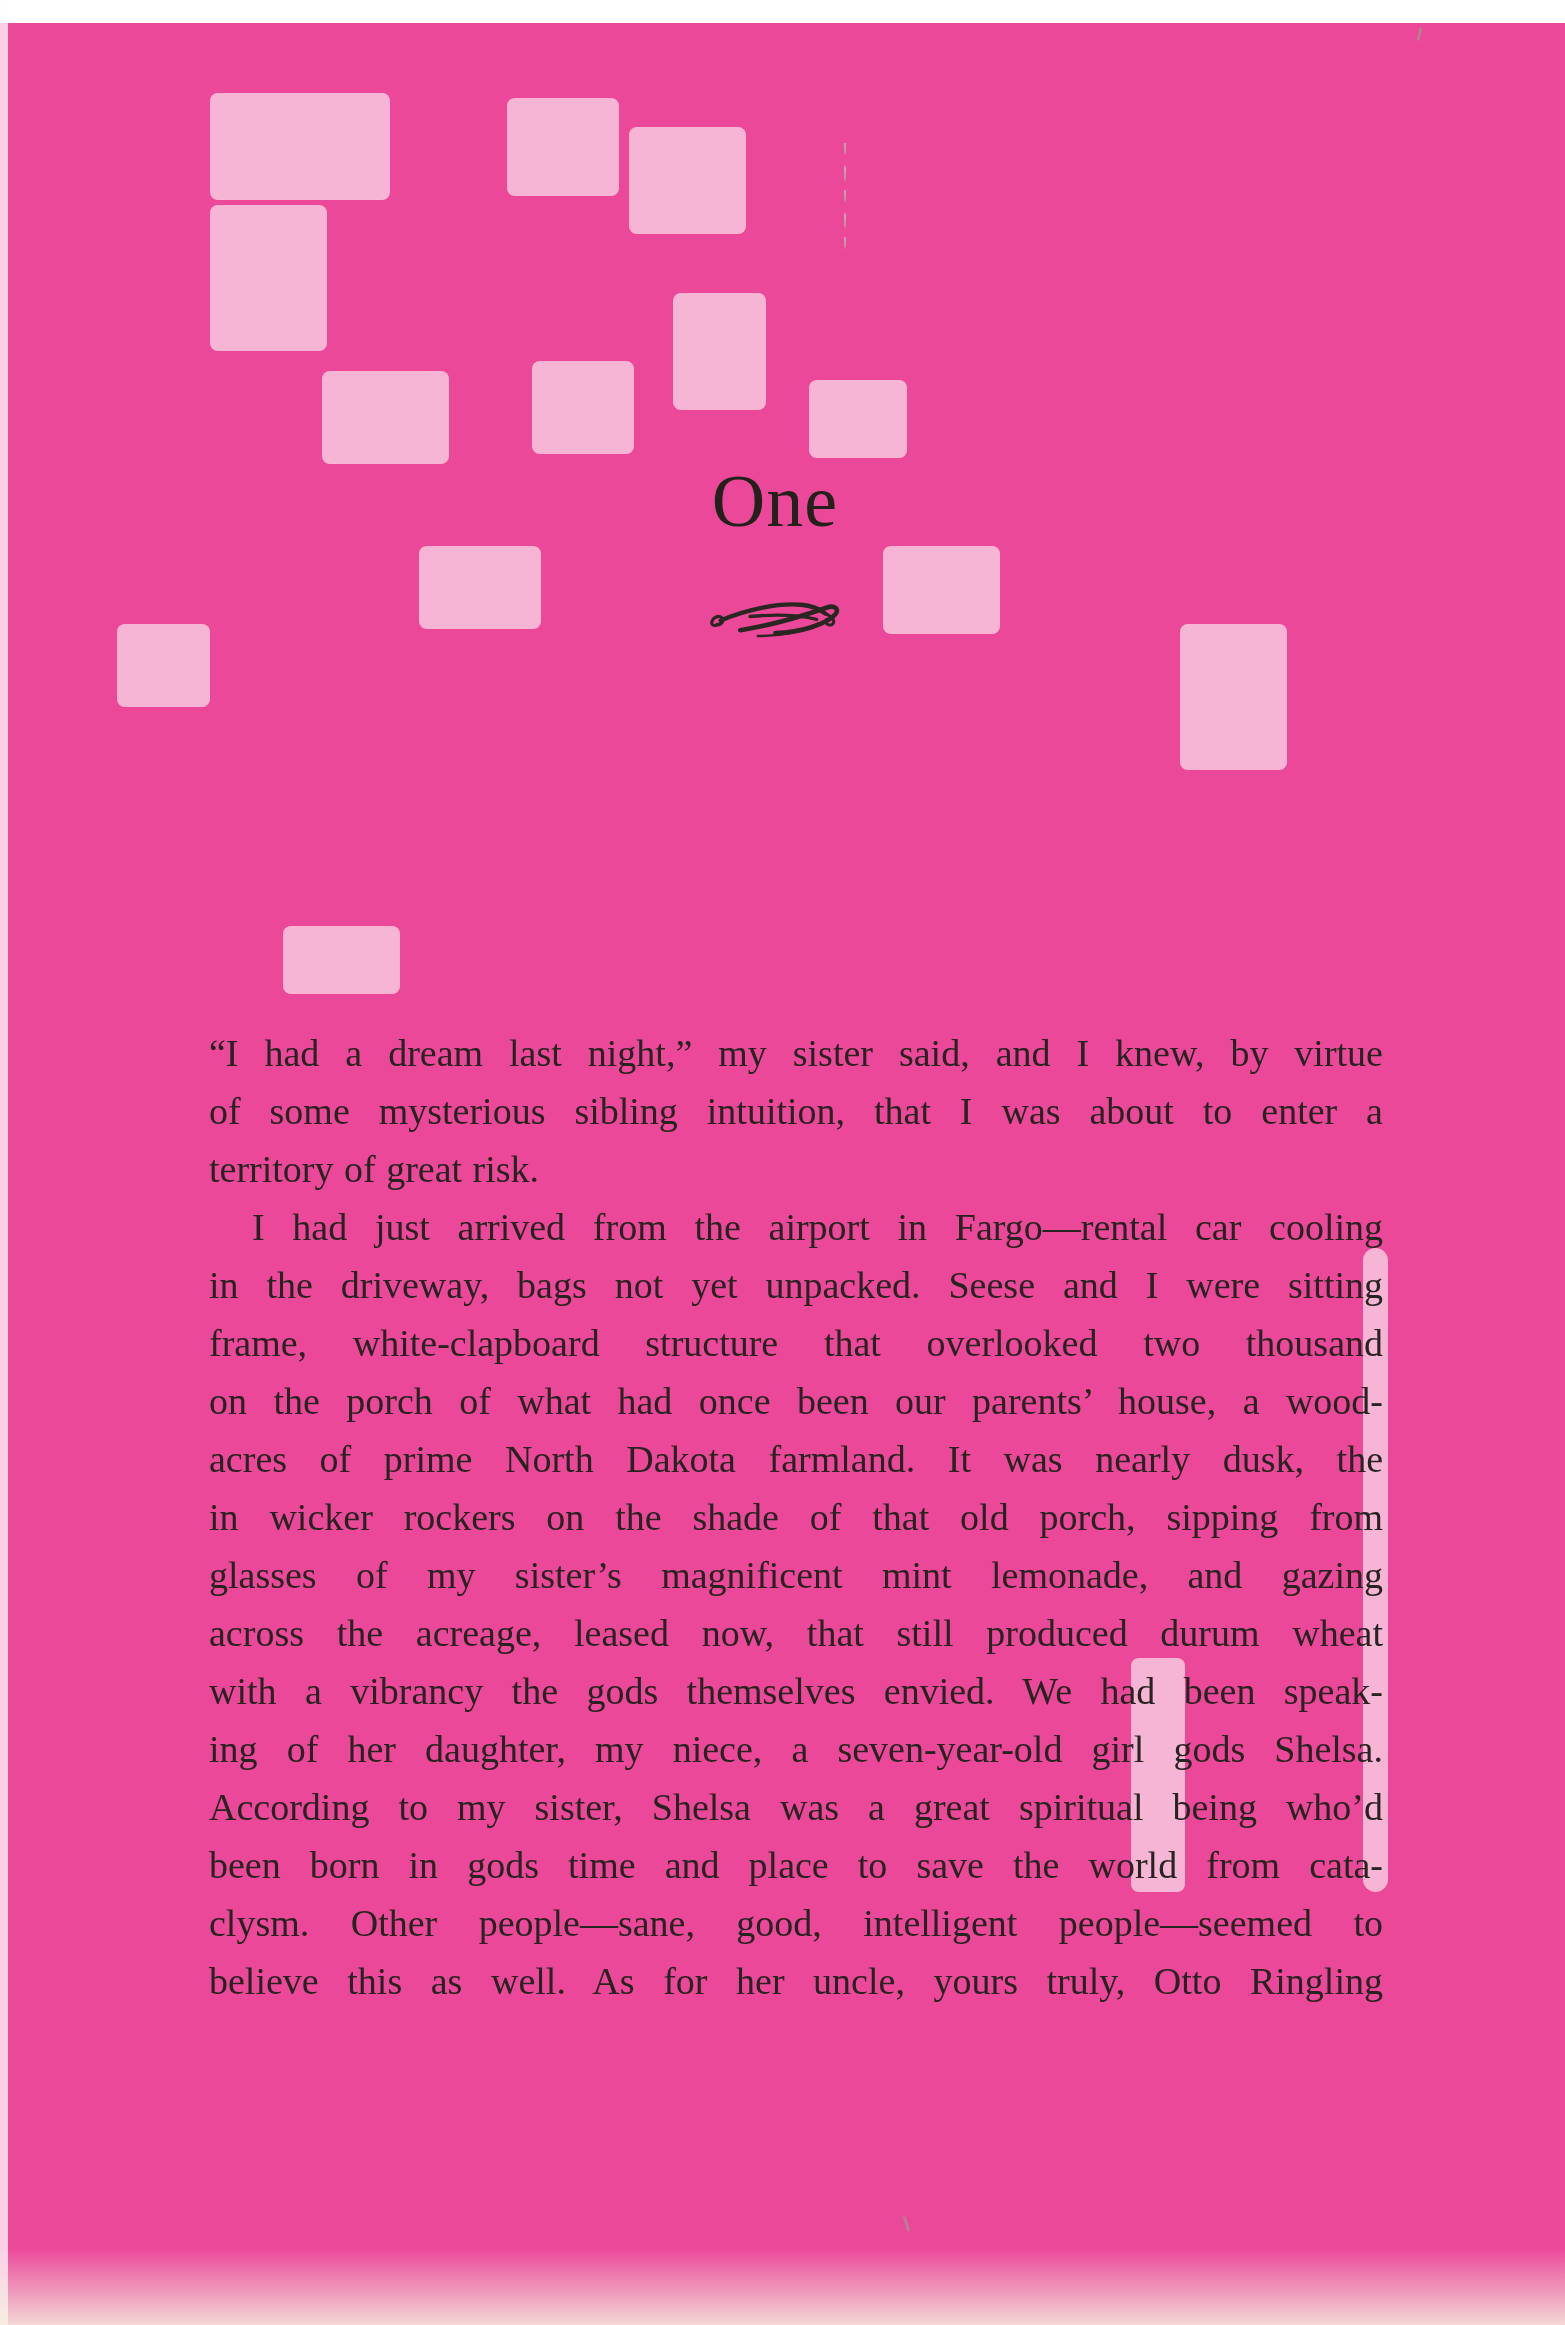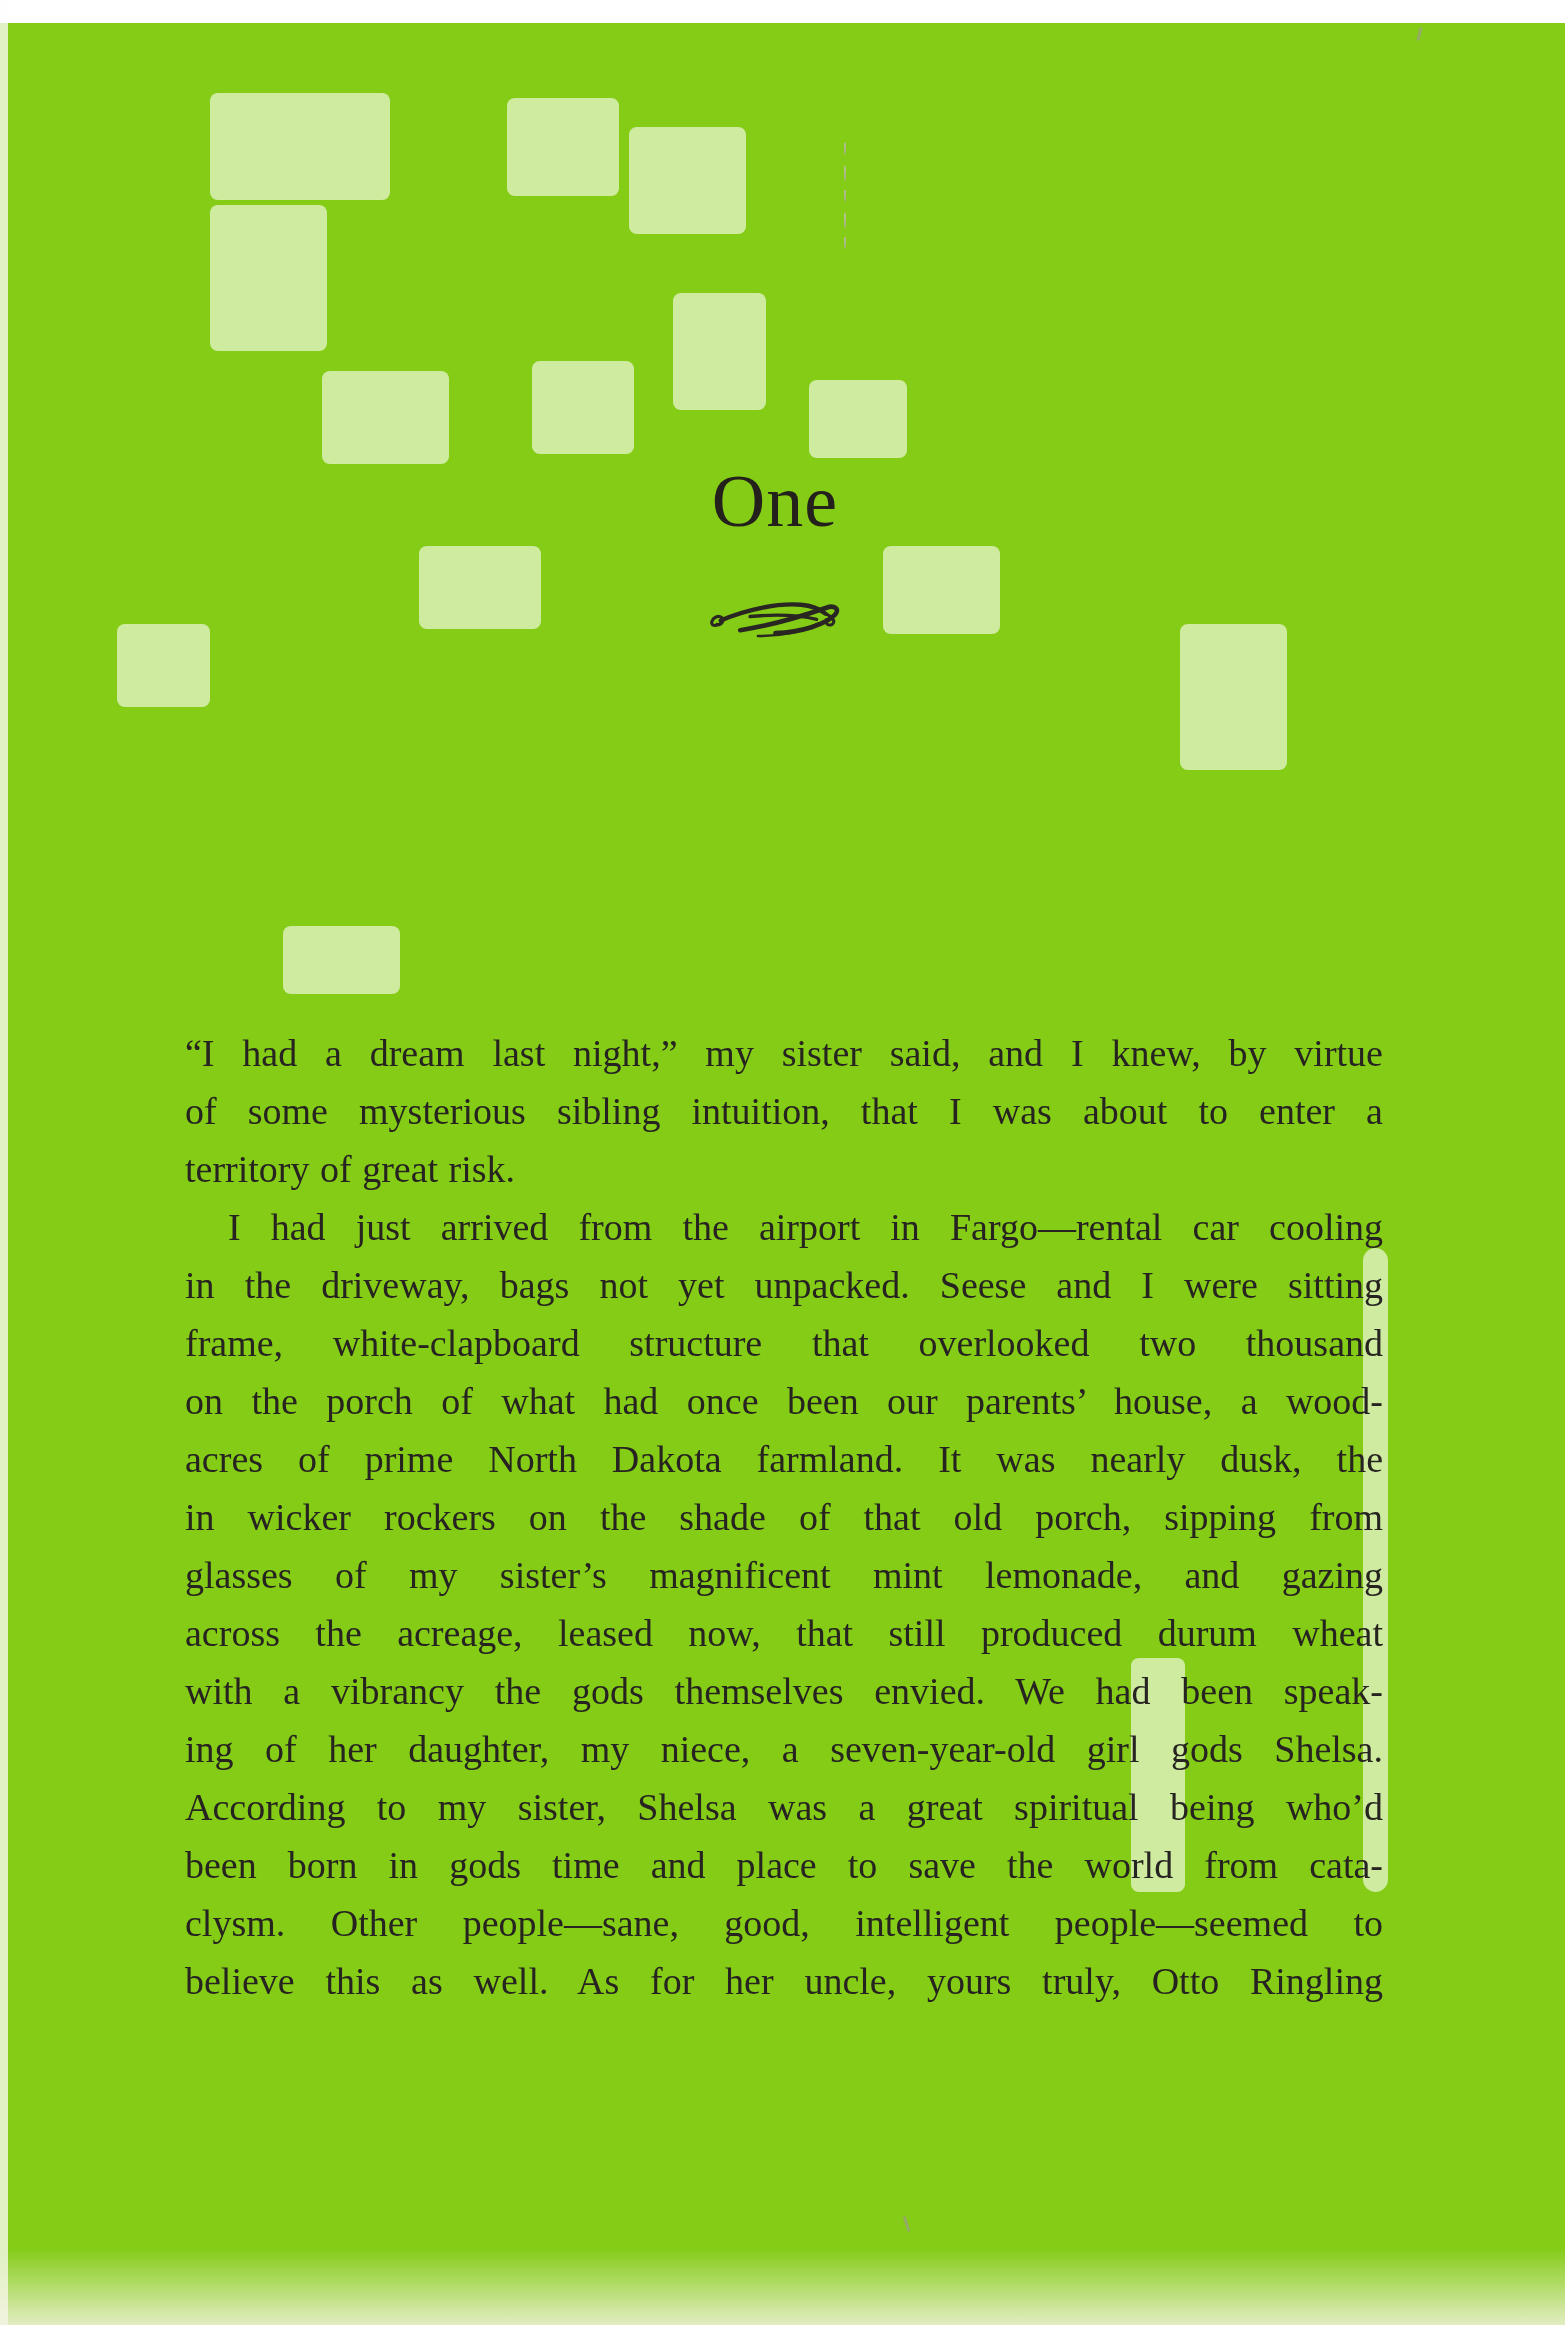--- a/index.html
+++ b/index.html
@@ -1,20 +1,20 @@
 <!DOCTYPE html>
 <html><head>
 <meta charset="utf-8">
 <style>
   html, body { margin: 0; padding: 0; background: #ffffff; }
   .scan-page {
     position: relative;
     width: 1565px;
     height: 2326px;
-    background: #84cc16;
+    background: #ec4899;
     overflow: hidden;
     font-family: "Liberation Serif", serif;
   }
   
   .edge-top    { position: absolute; top: 0; left: 0; right: 0; height: 23.4px; background: #ffffff; }
   .edge-left   { position: absolute; top: 0; left: 0; bottom: 0; width: 7.8px; background: rgba(255,253,253,0.75); }
   .edge-bottom { position: absolute; left: 0; right: 0; bottom: 0; height: 78px;
                  background: linear-gradient(to bottom, rgba(246,245,230,0), rgba(244,243,226,0.85)); }
   
   .ghost { position: absolute; background: rgba(255,255,253,0.6); border-radius: 7.8px; }
@@ -37,21 +37,21 @@
   }
   
   .ornament-row { position: absolute; left: 185px; width: 1180px; top: 593px; text-align: center; }
   .ornament-row svg { display: inline-block; }
   
   .body-text {
     position: absolute; left: 185px; top: 1024px; width: 1198px;
     font-size: 38px; line-height: 58px;
     color: #262320; word-spacing: 1px;
   }
-  .line { text-align: justify; text-align-last: justify; }
+  .line { text-align: justify; text-align-last: justify; margin-left: 24px; }
   .line.last { text-align-last: left; }
   .line.indent { text-indent: 43px; }
 </style>
 </head>
 <body>
 
 <div class="scan-page">
 
   <div class="edge-top"></div>
   <div class="edge-left"></div>

